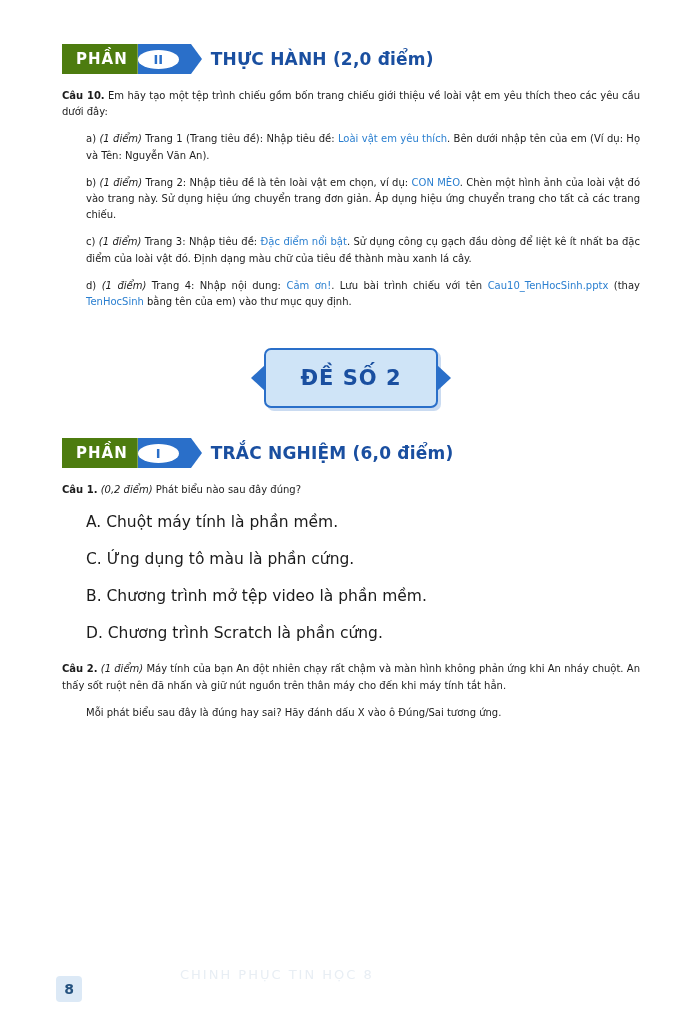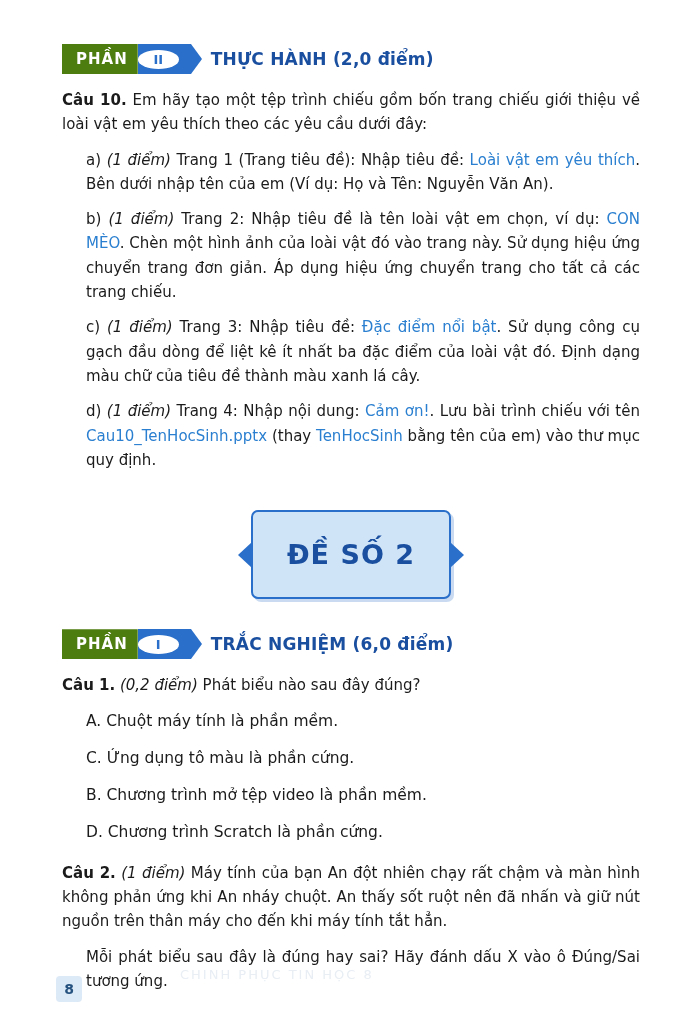--- a/index.html
+++ b/index.html
@@ -77,21 +77,21 @@
     font-weight: bold;
     font-size: 17px;
     display: flex;
     align-items: center;
     letter-spacing: 0.2px;
   }
 
   
   p.para {
     margin: 0 0 11px 0;
-    font-size: 15px;
+    font-size: 10px;
     line-height: 1.62;
     text-align: justify;
   }
   .q-label {
     font-weight: bold;
   }
   .ital {
     font-style: italic;
   }
   .blue {
@@ -107,23 +107,23 @@
     justify-content: center;
     margin: 38px 0 30px 0;
   }
   .de-pill {
     position: relative;
     background: #cfe4f7;
     border: 2px solid #2a6fc9;
     border-radius: 7px;
     color: #1a4fa0;
     font-weight: bold;
-    font-size: 27px;
+    font-size: 21px;
     letter-spacing: 1px;
-    padding: 27px 34px;
+    padding: 16px 34px;
     box-shadow: 3px 3px 0 rgba(42,111,201,0.25);
   }
   .de-pill::before,
   .de-pill::after {
     content: "";
     position: absolute;
     top: 50%;
     transform: translateY(-50%);
     width: 0;
     height: 0;

